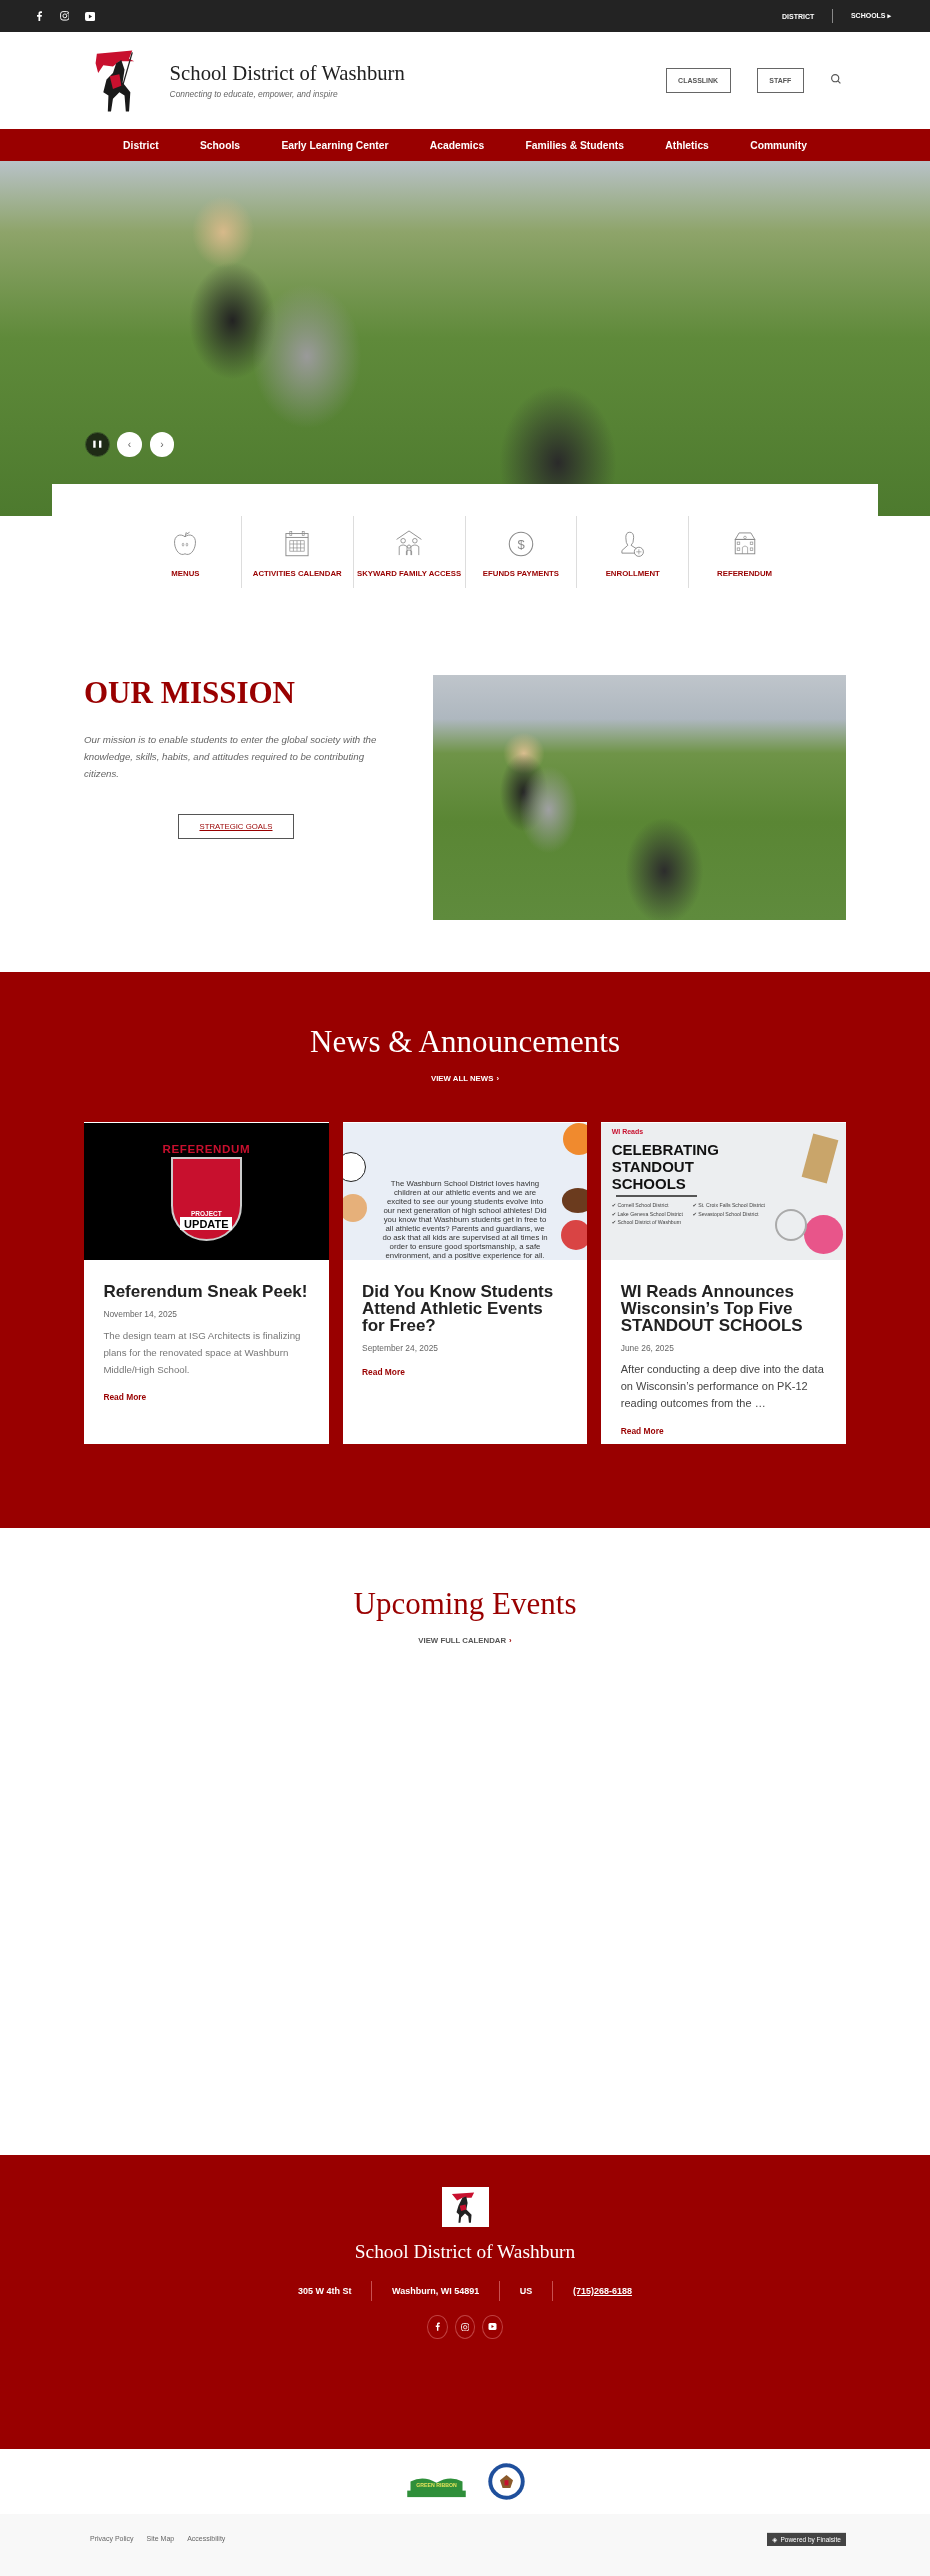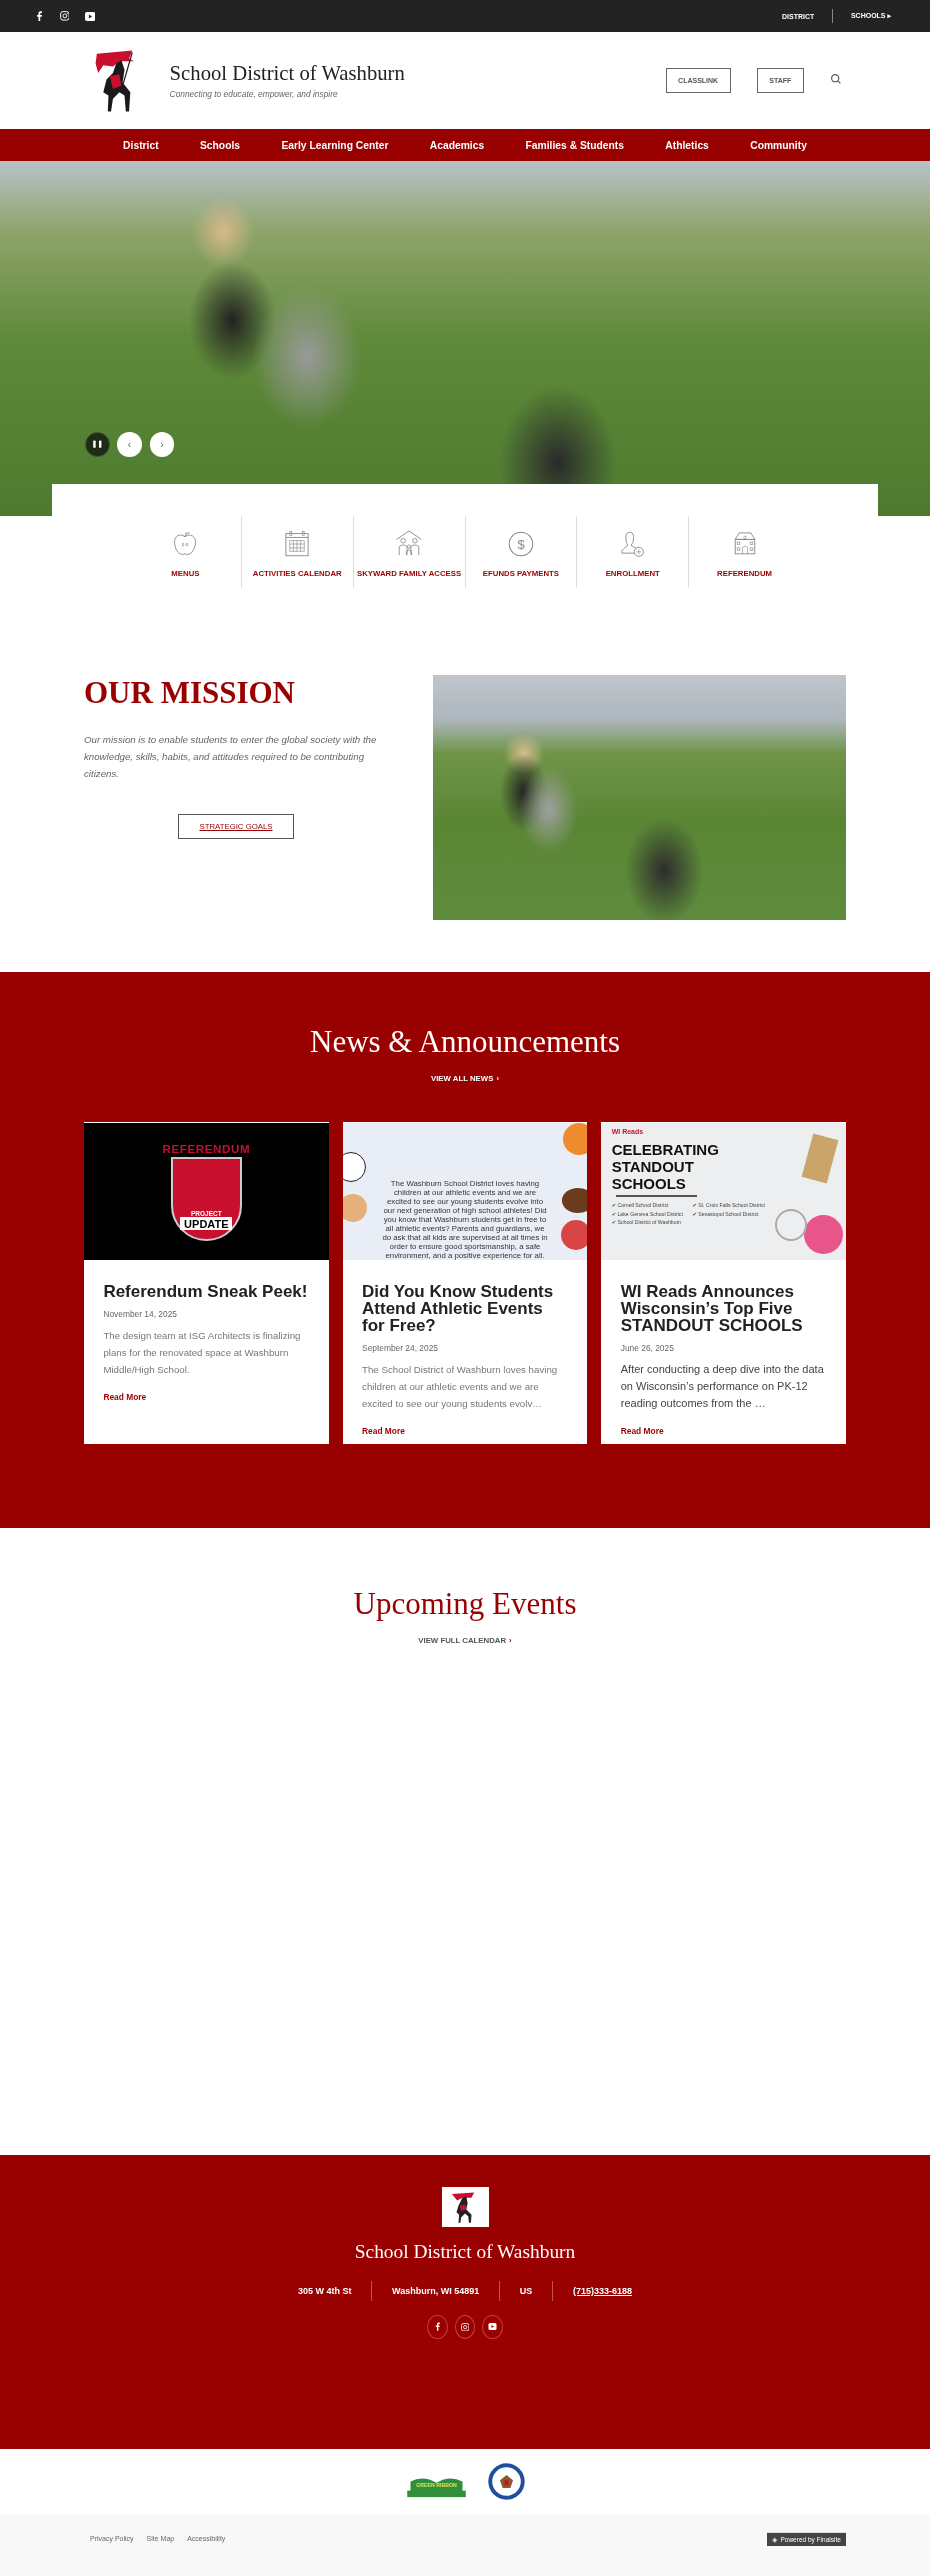--- a/index.html
+++ b/index.html
@@ -282,21 +282,20 @@
         <span style="position:absolute;left:-6.5px;top:29px;width:30px;height:30px;border-radius:50%;background:#fff;border:1.9px solid #222;"></span>
         <span style="position:absolute;right:-7.8px;top:0;width:32px;height:32px;border-radius:50%;background:#f08a2e;"></span>
         <span style="position:absolute;right:-6.5px;top:65px;width:32px;height:24.5px;border-radius:50%;background:#6b3b1e;"></span>
         <span style="position:absolute;right:-3.2px;top:97px;width:30px;height:30px;border-radius:50%;background:#d94444;"></span>
         <span style="position:absolute;left:-3.9px;top:71px;width:28px;height:28px;border-radius:50%;background:#e6b07a;"></span>
         <div class="txt">The Washburn School District loves having children at our athletic events and we are excited to see our young students evolve into our next generation of high school athletes! Did you know that Washburn students get in free to all athletic events? Parents and guardians, we do ask that all kids are supervised at all times in order to ensure good sportsmanship, a safe environment, and a positive experience for all.</div>
       </div>
       <div class="card-body">
         <h3 class="card-title">Did You Know Students Attend Athletic Events for Free?</h3>
         <div class="card-date">September 24, 2025</div>
-        <p class="card-text">The School District of Washburn loves having children at our athletic events and we are excited to see our young students evolv…</p>
         <a class="read-more">Read More</a>
       </div>
     </article>
 
     <article class="card">
       <div class="card-img wi">
         <div style="color:#c8102e;font-weight:bold;font-size:7px;">WI Reads</div>
         <div style="font-weight:900;font-size:15px;line-height:17px;color:#111;width:142px;margin-top:5.2px;">CELEBRATING STANDOUT SCHOOLS</div>
         <div style="width:81px;height:1.3px;background:#555;margin:3.9px 0 5.2px 3.9px;"></div>
         <div style="display:grid;grid-template-columns:1fr 1fr;gap:2.6px 6.5px;width:155px;font-size:5.2px;color:#444;">
@@ -337,21 +336,21 @@
     </svg>
   </div>
   <div class="f-title">School District of Washburn</div>
   <div class="f-info">
     <span>305 W 4th St</span>
     <span class="sep"></span>
     <span>Washburn, WI  54891</span>
     <span class="sep"></span>
     <span>US</span>
     <span class="sep"></span>
-    <a class="phone">(715)333-6188</a>
+    <a class="phone">(715)268-6188</a>
   </div>
   <div class="f-social">
     <span>
         <svg width="5.2" height="9" viewBox="0 0 10 16">
           <path d="M6.5 16V9h2.3l.4-2.8H6.5V4.5c0-.8.2-1.3 1.4-1.3H9.3V.7C9 .6 8.2.5 7.2.5 5.2.5 3.8 1.7 3.8 4v2.2H1.5V9h2.3v7z" fill="#fff"></path>
         </svg>
       </span>
     <span>
         <svg width="8.4" height="8.4" viewBox="0 0 16 16">
           <rect x="1" y="1" width="14" height="14" rx="4" fill="none" stroke="#fff" stroke-width="1.6"></rect>

